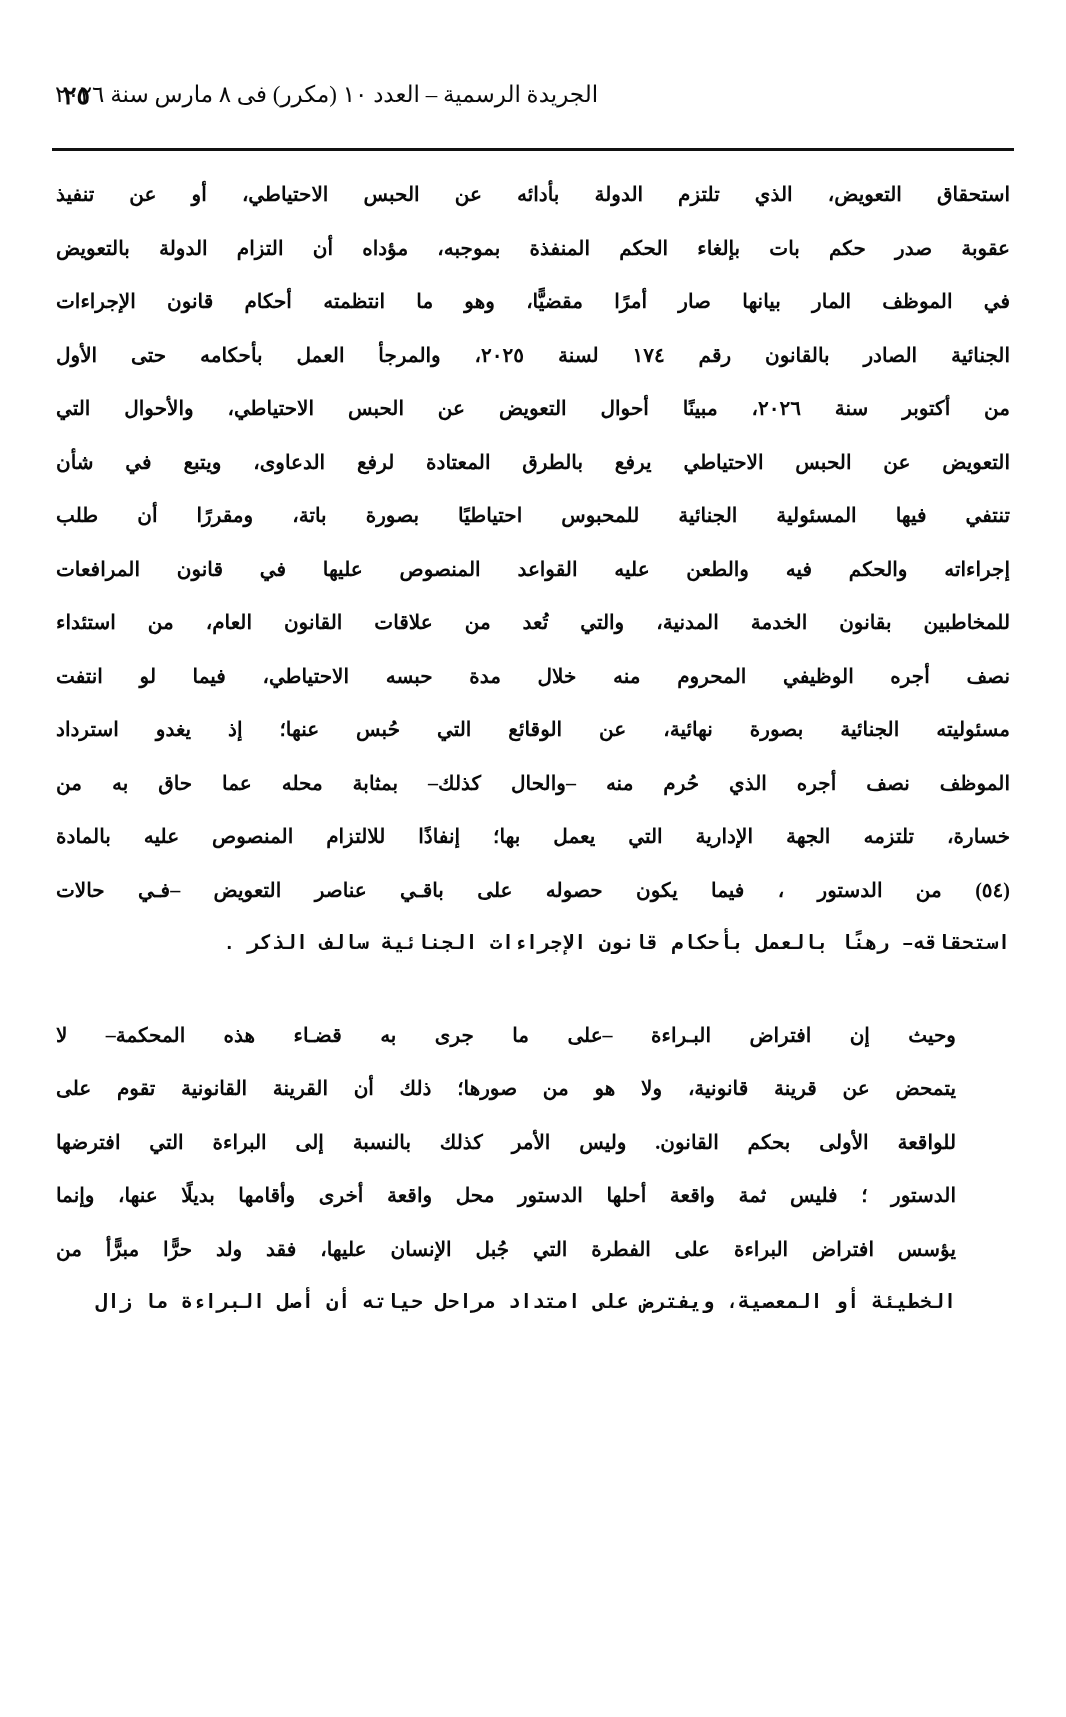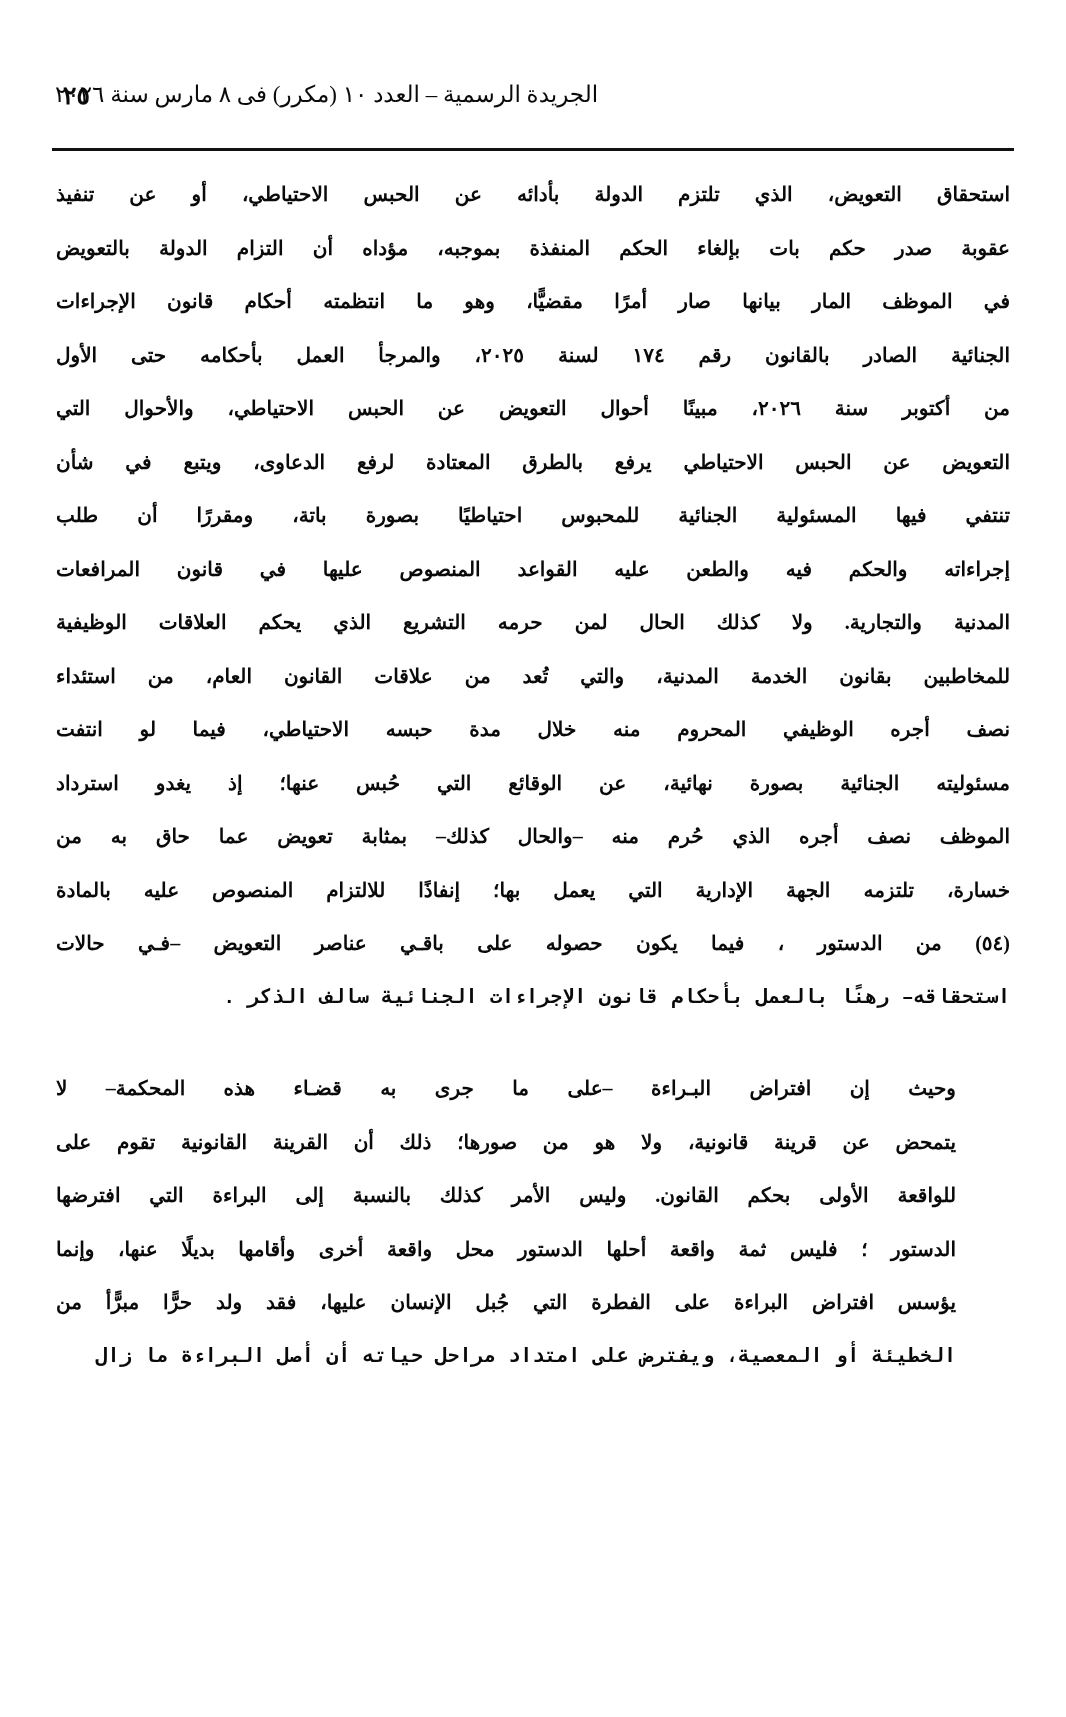--- a/index.html
+++ b/index.html
@@ -110,25 +110,24 @@
     <div id="paragraphs-container">
         <p class="para">
           <span class="ln">استحقاق التعويض، الذي تلتزم الدولة بأدائه عن الحبس الاحتياطي، أو عن تنفيذ</span>
           <span class="ln">عقوبة صدر حكم بات بإلغاء الحكم المنفذة بموجبه، مؤداه أن التزام الدولة بالتعويض</span>
           <span class="ln">في الموظف المار بيانها صار أمرًا مقضيًّا، وهو ما انتظمته أحكام قانون الإجراءات</span>
           <span class="ln">الجنائية الصادر بالقانون رقم ١٧٤ لسنة ٢٠٢٥، والمرجأ العمل بأحكامه حتى الأول</span>
           <span class="ln">من أكتوبر سنة ٢٠٢٦، مبينًا أحوال التعويض عن الحبس الاحتياطي، والأحوال التي</span>
           <span class="ln">التعويض عن الحبس الاحتياطي يرفع بالطرق المعتادة لرفع الدعاوى، ويتبع في شأن</span>
           <span class="ln">تنتفي فيها المسئولية الجنائية للمحبوس احتياطيًا بصورة باتة، ومقررًا أن طلب</span>
           <span class="ln">إجراءاته والحكم فيه والطعن عليه القواعد المنصوص عليها في قانون المرافعات</span>
-          <span class="ln">المدنية والتجارية. ولا كذلك الحال لمن حرمه التشريع الذي يحكم العلاقات الوظيفية</span>
           <span class="ln">للمخاطبين بقانون الخدمة المدنية، والتي تُعد من علاقات القانون العام، من استئداء</span>
           <span class="ln">نصف أجره الوظيفي المحروم منه خلال مدة حبسه الاحتياطي، فيما لو انتفت</span>
           <span class="ln">مسئوليته الجنائية بصورة نهائية، عن الوقائع التي حُبس عنها؛ إذ يغدو استرداد</span>
-          <span class="ln">الموظف نصف أجره الذي حُرم منه –والحال كذلك– بمثابة تعويض عما حاق به من</span>
+          <span class="ln">الموظف نصف أجره الذي حُرم منه –والحال كذلك– بمثابة محله عما حاق به من</span>
           <span class="ln">خسارة، تلتزمه الجهة الإدارية التي يعمل بها؛ إنفاذًا للالتزام المنصوص عليه بالمادة</span>
           <span class="ln">(٥٤) من الدستور ، فيما يكون حصوله على باقـي عناصر التعويض –فـي حالات</span>
           <span class="ln last">استحقاقه– رهنًا بالعمل بأحكام قانون الإجراءات الجنائية سالف الذكر .</span>
         </p>
         <p class="para indent">
           <span class="ln">وحيث إن افتراض البـراءة –على ما جرى به قضـاء هذه المحكمة– لا</span>
           <span class="ln">يتمحض عن قرينة قانونية، ولا هو من صورها؛ ذلك أن القرينة القانونية تقوم على</span>
           <span class="ln">للواقعة الأولى بحكم القانون. وليس الأمر كذلك بالنسبة إلى البراءة التي افترضها</span>
           <span class="ln">الدستور ؛ فليس ثمة واقعة أحلها الدستور محل واقعة أخرى وأقامها بديلًا عنها، وإنما</span>
           <span class="ln">يؤسس افتراض البراءة على الفطرة التي جُبل الإنسان عليها، فقد ولد حرًّا مبرًّأ من</span>

